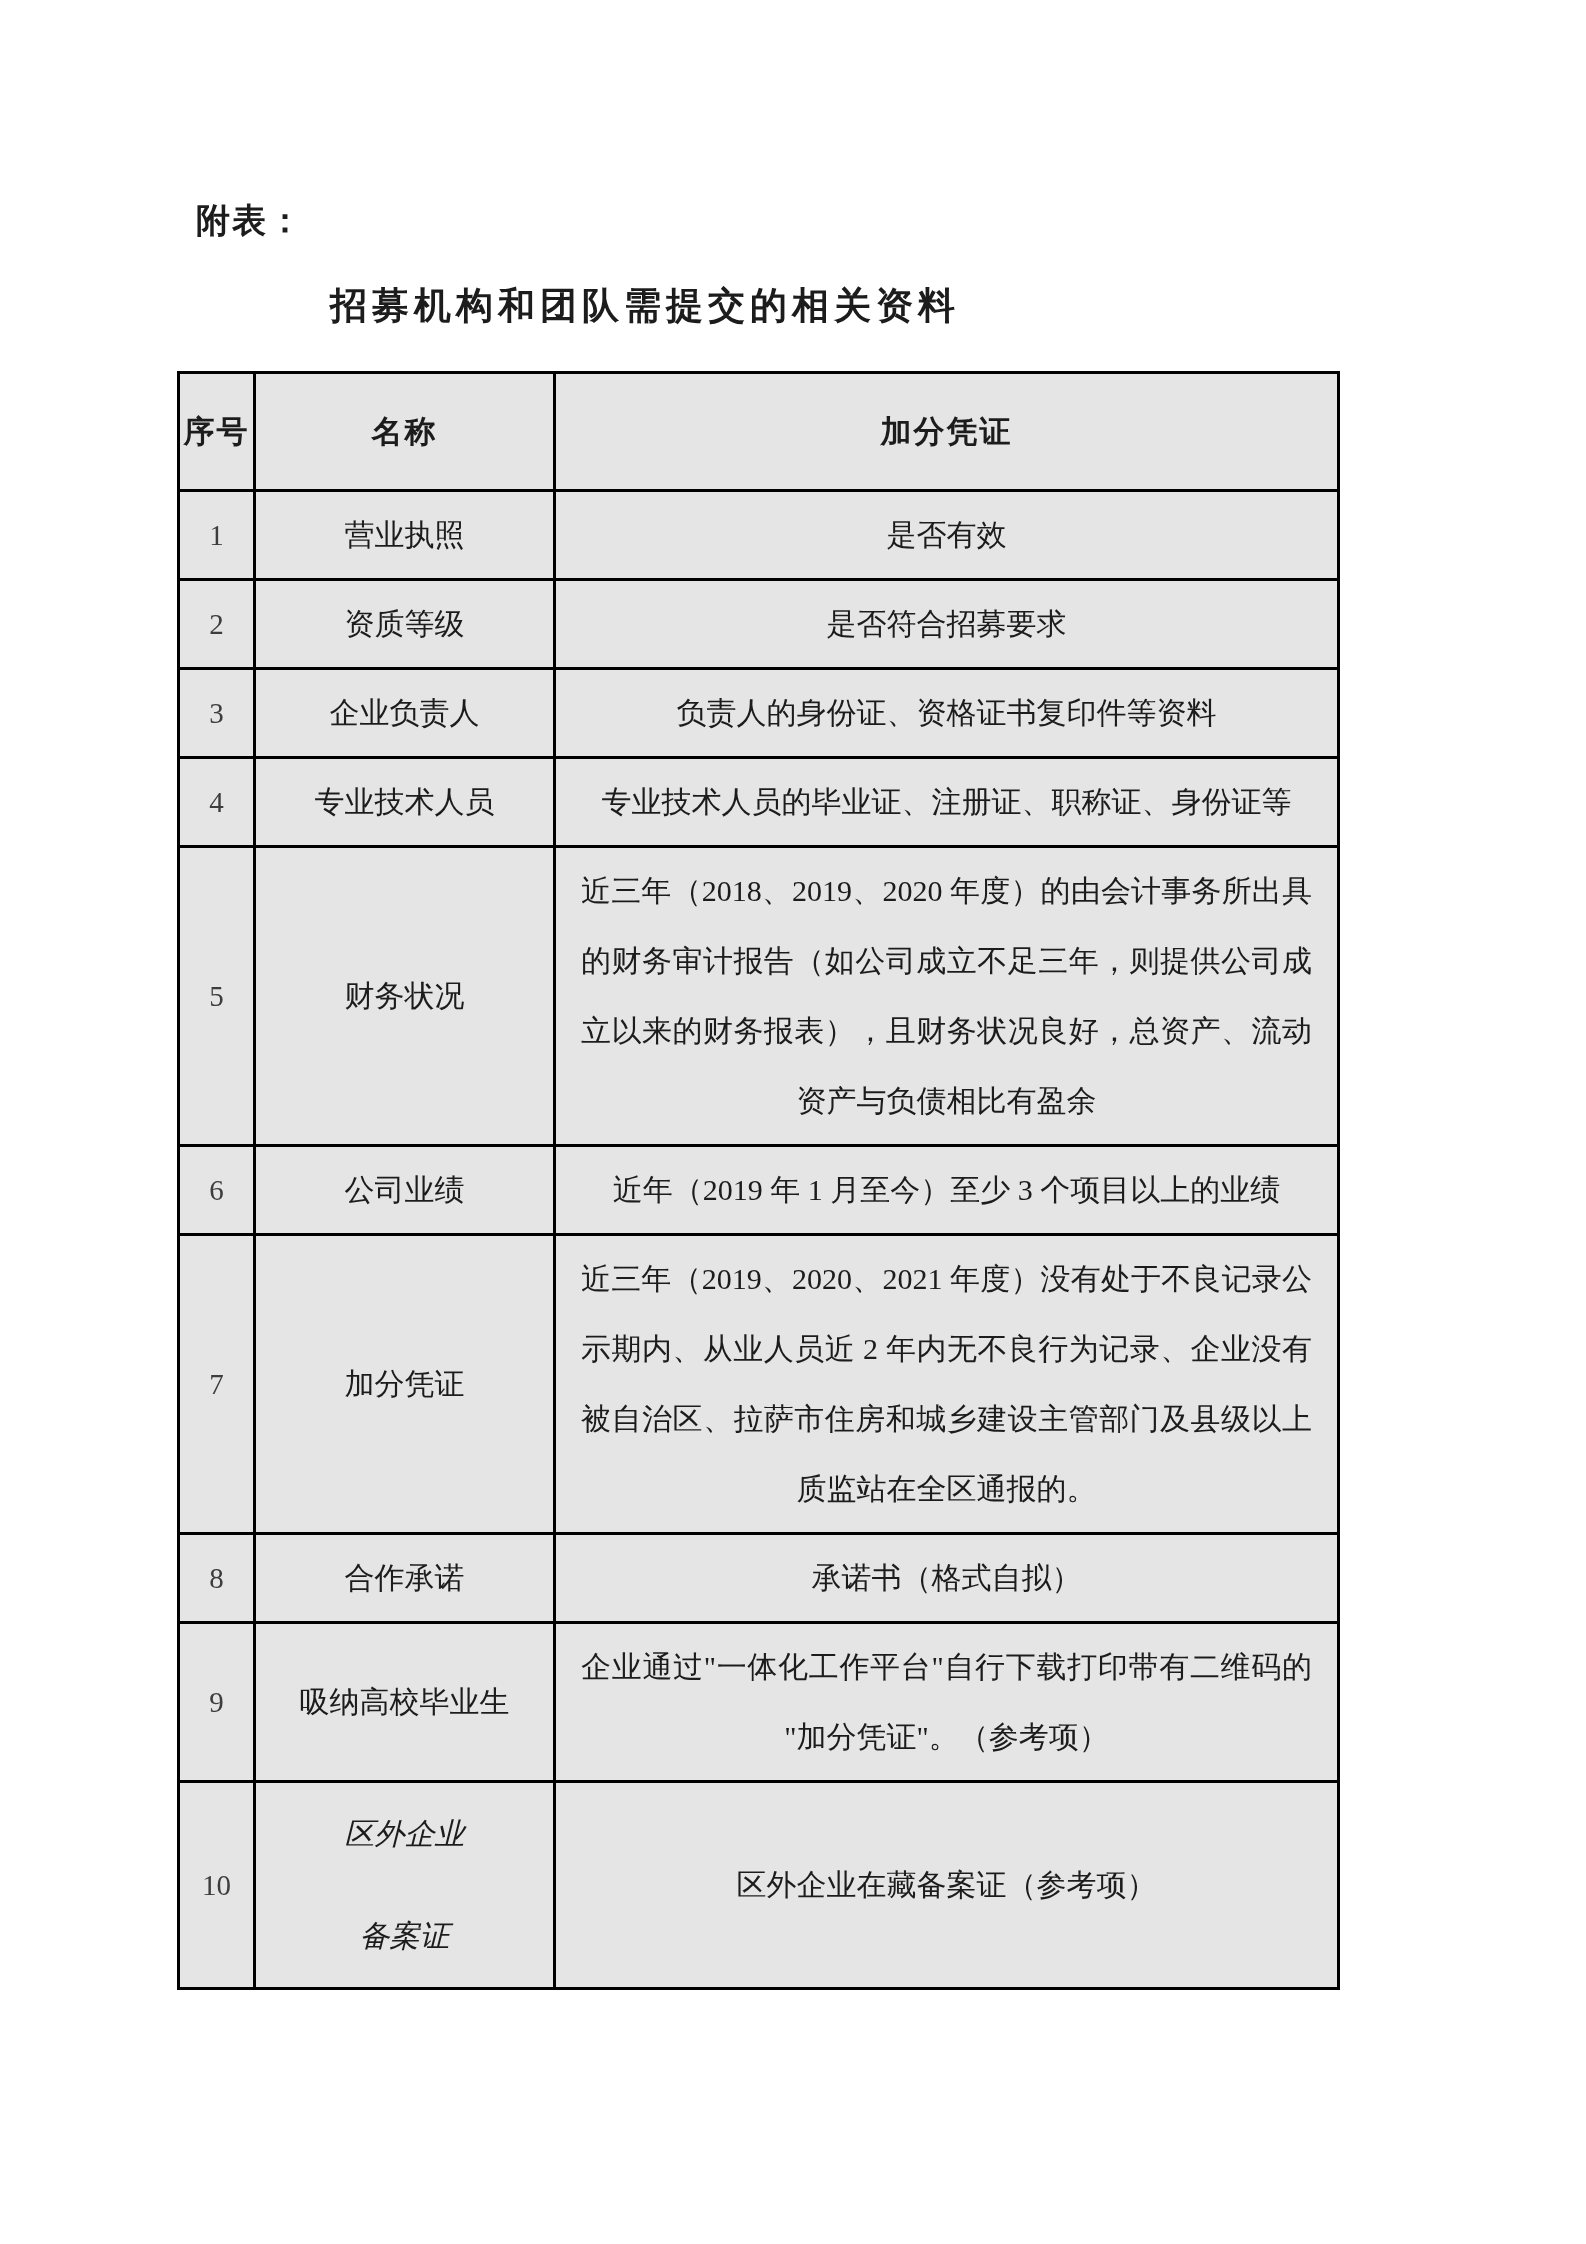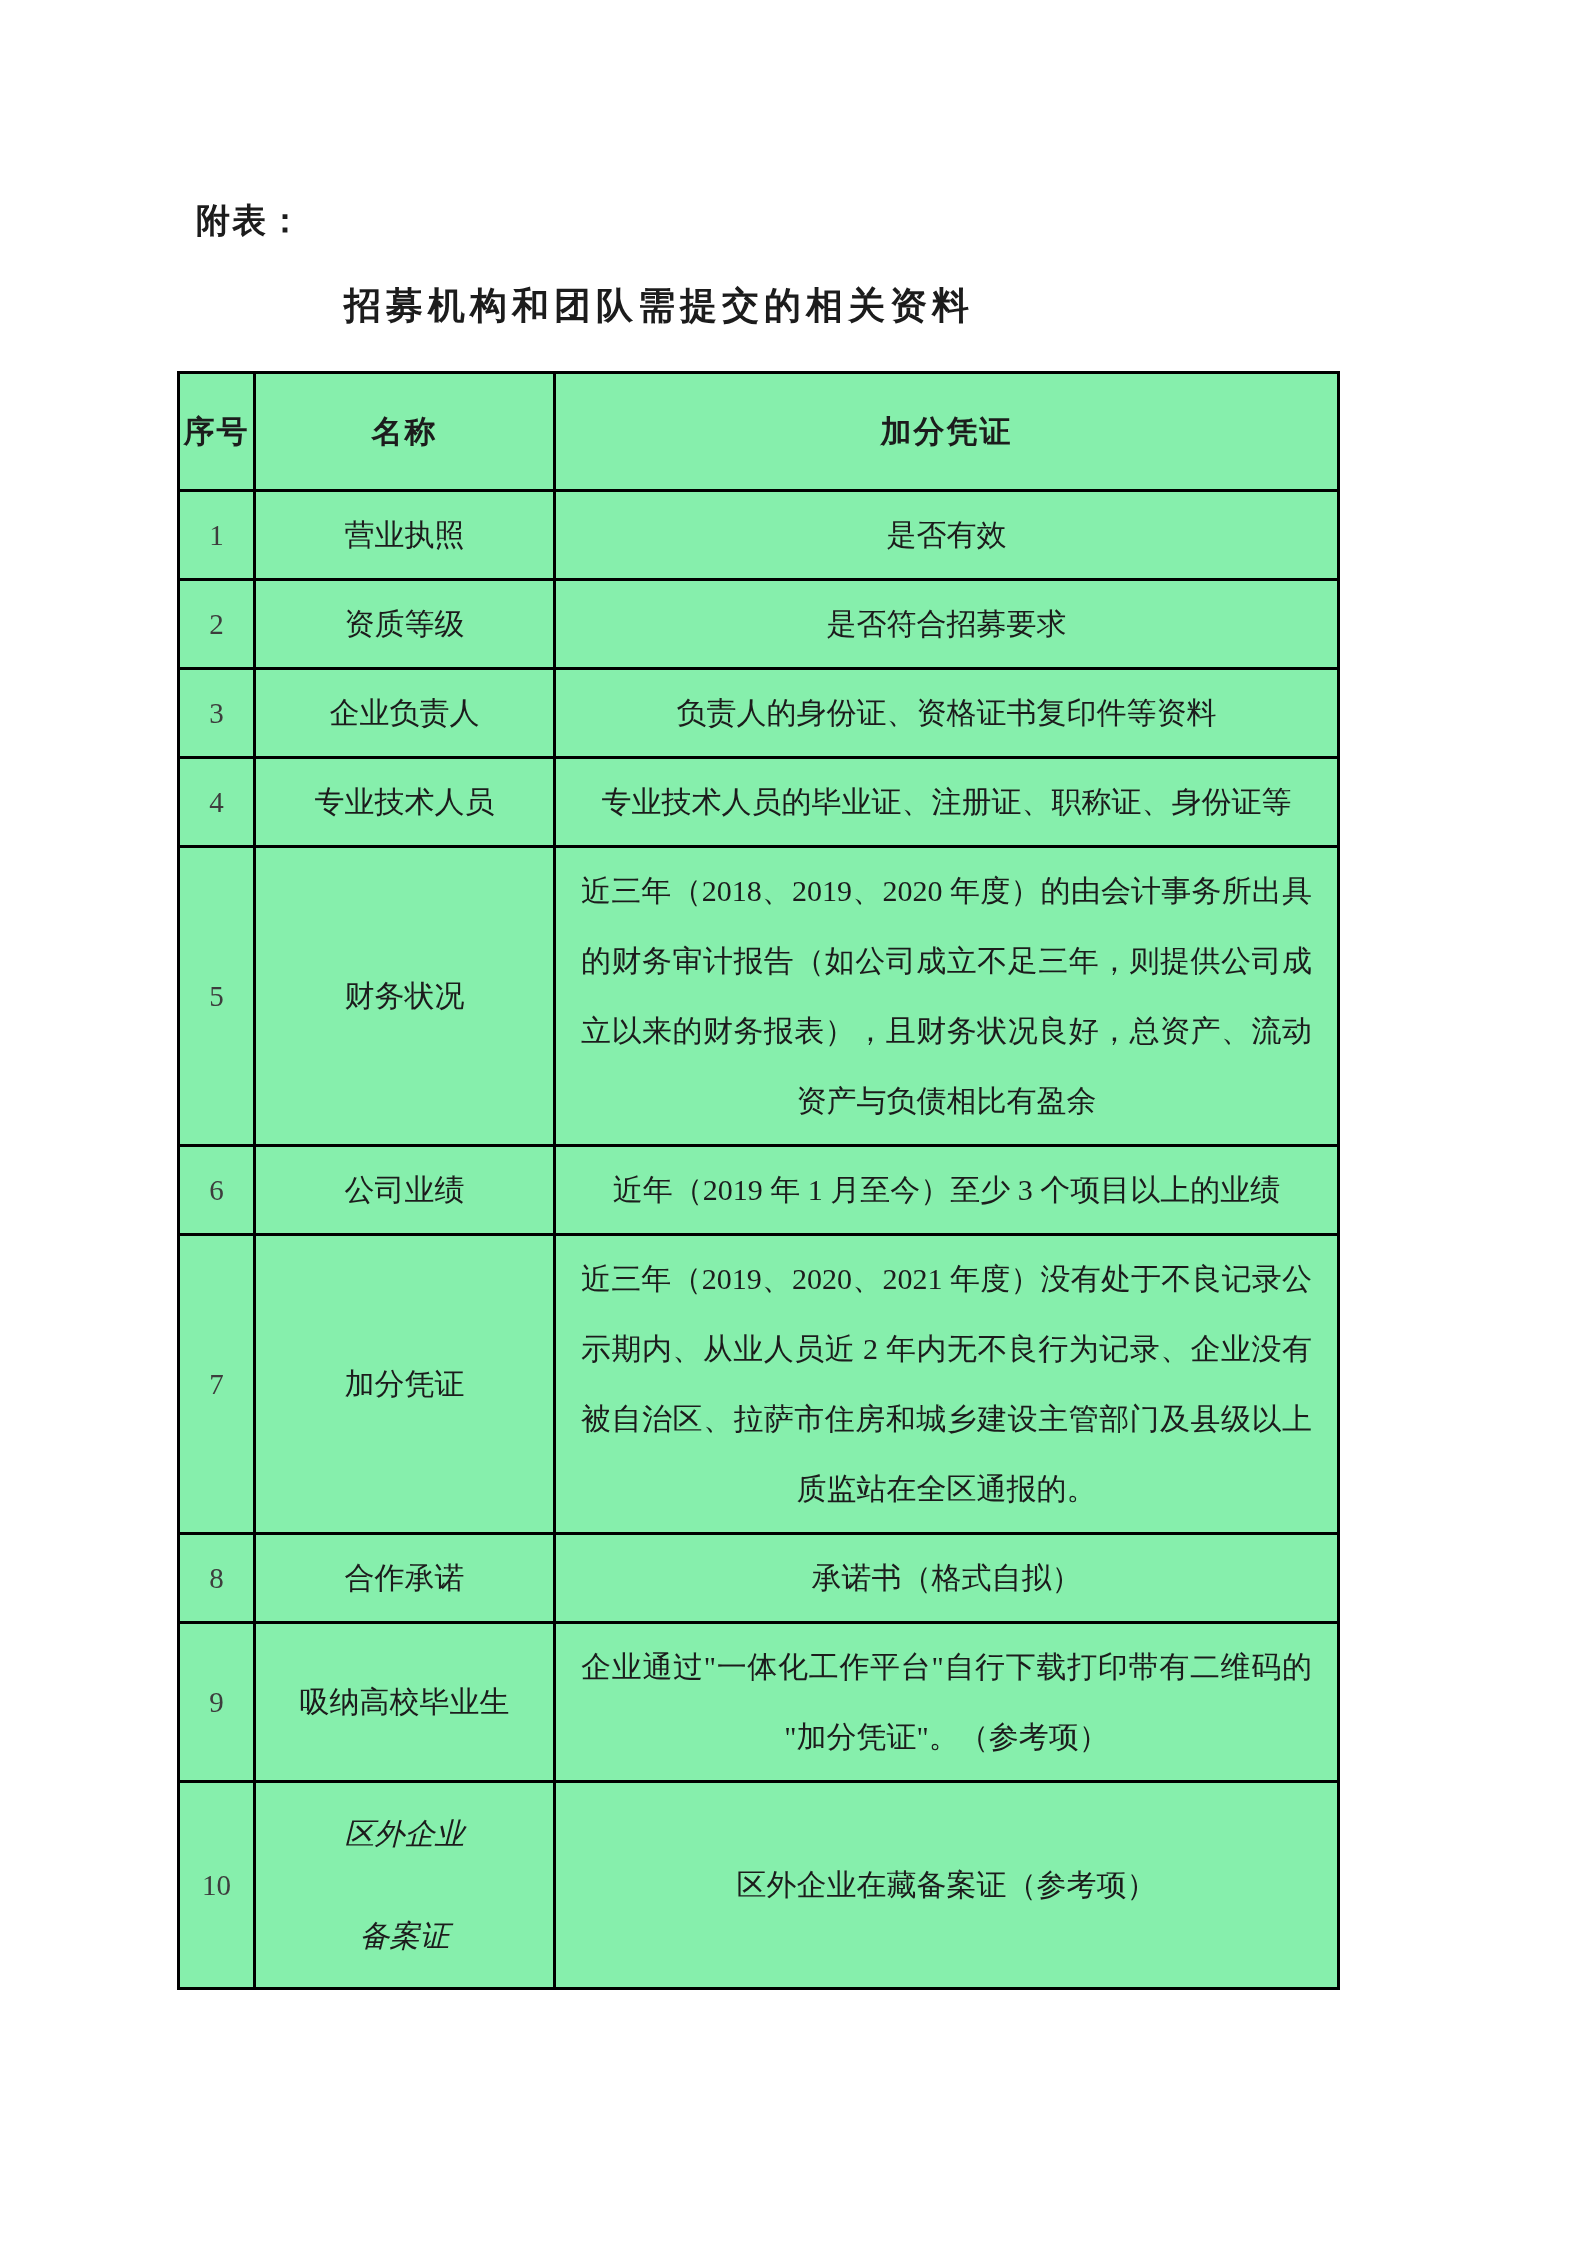--- a/index.html
+++ b/index.html
@@ -24,21 +24,21 @@
   .annex-label {
     position: absolute;
     left: 196px;
     top: 198px;
     font-size: 34px;
     font-weight: bold;
     letter-spacing: 2px;
   }
   .doc-title {
     position: absolute;
-    left: 344px;
+    left: 330px;
     top: 281px;
     margin: 0;
     font-size: 37px;
     font-weight: bold;
     letter-spacing: 5px;
     white-space: nowrap;
     text-align: right;
   }
   table.doc-table {
     position: absolute;
@@ -49,21 +49,21 @@
     table-layout: fixed;
     font-size: 30px;
   }
   col.col-no      { width: 76px;  }
   col.col-name    { width: 300px; }
   col.col-content { width: 784px; }
   .doc-table th,
   .doc-table td {
     border: 3px solid #000000;
     vertical-align: middle;
-    background: #86efac;
+    background: #e5e5e5;
   }
   .doc-table thead tr { height: 118px; }
   .doc-table tbody tr { height: 86px;  }
   .doc-table th {
     font-size: 31px;
     font-weight: bold;
     text-align: center;
     letter-spacing: 2px;
   }
   td.cell-no {

